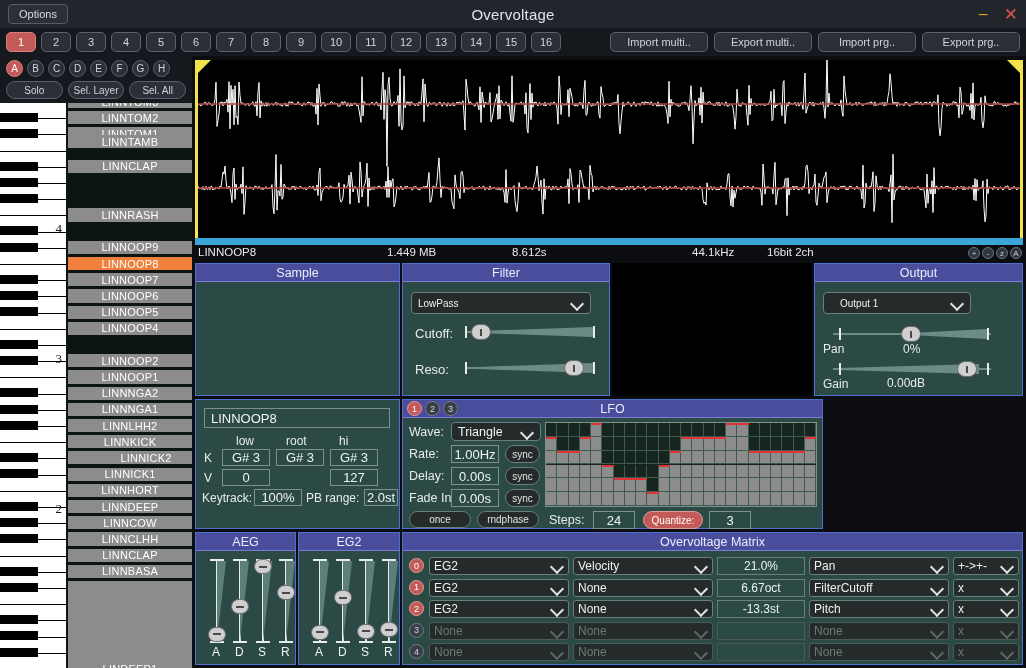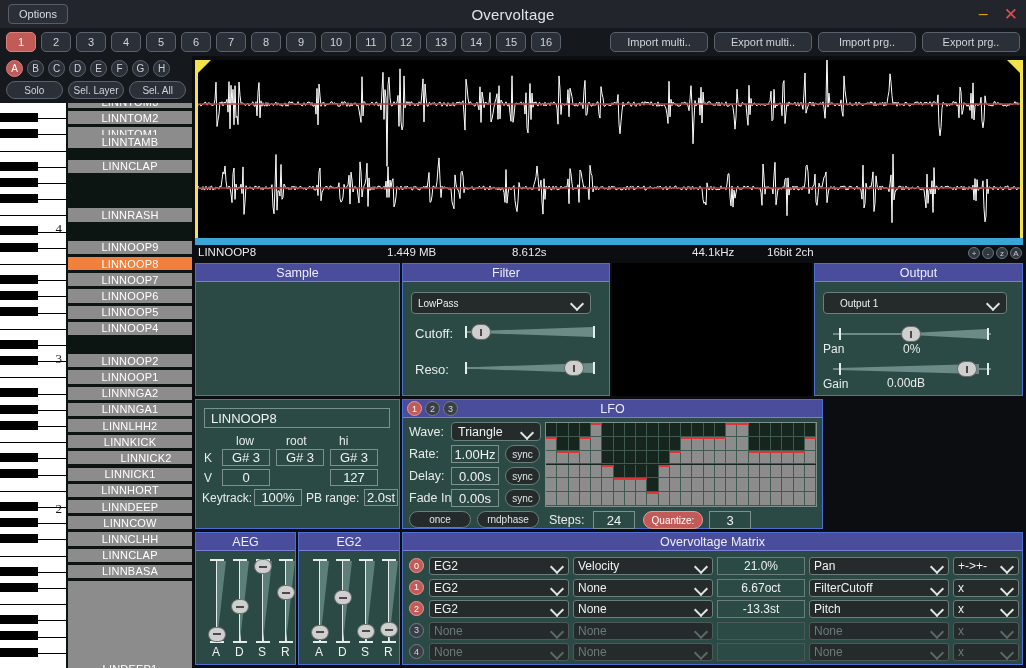--- a/index.html
+++ b/index.html
@@ -485,21 +485,21 @@
           <div class="knob" style="left:99px;"></div>
         </div>
       </div>
     </div>
 
     <div style="position:absolute; left:420px; top:207px; width:200px; height:133px; background:#000;"></div>
 
     <div class="panel" style="left:622px; top:207px; width:209px; height:133px;">
       <div class="phead">Output</div>
       <div class="pbody">
-        <div class="combo" style="left:8px; top:10px; width:184px; height:22px;padding-left:16px;">
+        <div class="combo" style="left:8px; top:10px; width:148px; height:22px;padding-left:16px;">
           <span class="cv">Output 1</span>
           <span class="chev"></span>
         </div>
         <div class="slider" style="left:18px; top:43px; width:158px;">
           <div class="track"></div>
           <div class="wedge" style="left:78px; width:76px;"></div>
           <div class="cap" style="left:6px;"></div>
           <div class="cap" style="left:154px;"></div>
           <div class="knob" style="left:68px;"></div>
         </div>

